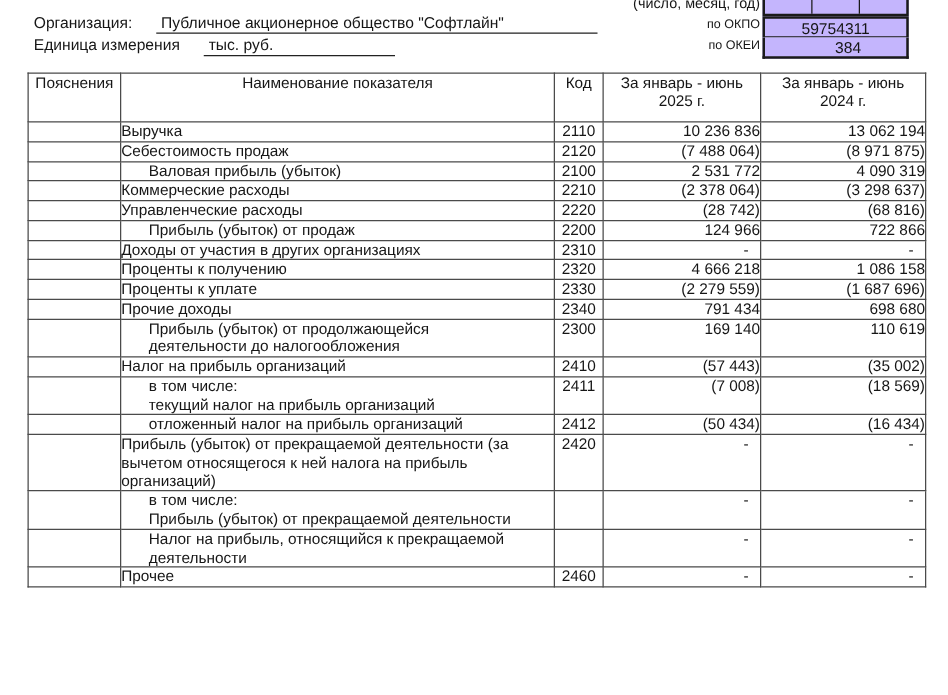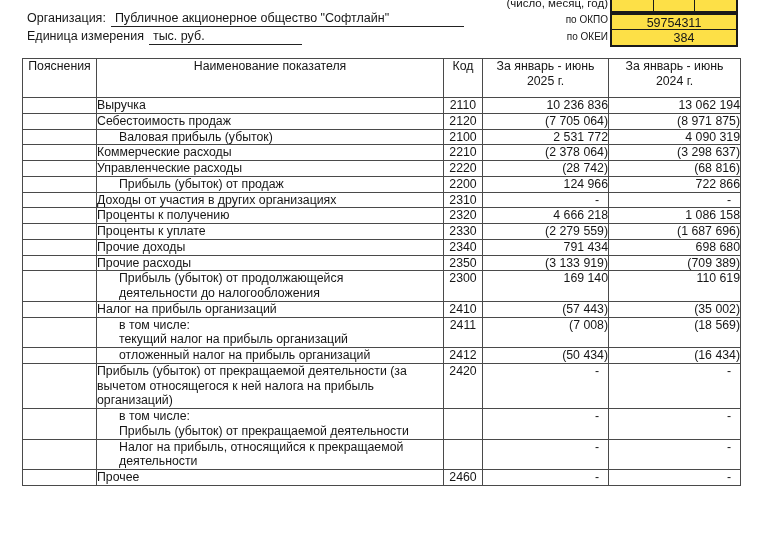--- a/index.html
+++ b/index.html
@@ -19,44 +19,44 @@
 
   .meta-row{position:absolute;white-space:nowrap;font-size:12.5px;}
   #org-row{left:27px;top:11px;}
   #unit-row{left:27px;top:29px;}
 
   .meta-label{display:inline-block;}
   .meta-value{
     display:inline-block;
     border-bottom:1px solid #222;
     padding:0 4px 1px 4px;
-    margin-left:5px;
+    margin-left:19px;
   }
   #org-value{min-width:345px;}
   #unit-value{min-width:145px;}
 
   
   .code-label{
     position:absolute;
     font-size:10px;
     text-align:right;
     white-space:nowrap;
   }
   #date-hint{left:470px;top:-3px;width:138px;font-size:11.5px;}
   #okpo-label{left:470px;top:14px;width:138px;}
   #okei-label{left:470px;top:31px;width:138px;}
 
   
   .codebox{
     position:absolute;
     left:610px;
-    width:128px;
+    width:117px;
     border:2px solid #1a1a1a;
     box-sizing:border-box;
-    background:#fde047;
+    background:#c4b5fd;
   }
   #date-box{
     top:-13px;height:26px;
     display:flex;
   }
   #date-box .dcell{
     flex:1;border-right:1.5px solid #1a1a1a;
   }
   #date-box .dcell:last-child{border-right:none;}
 
@@ -193,21 +193,21 @@
           <td class="cell-code">2110</td>
           <td class="cell-num">10 236 836</td>
           <td class="cell-num">13 062 194</td>
         </tr>
         <tr>
           <td class="cell-expl"></td>
           <td class="cell-name">
             <span class="nmline">Себестоимость продаж</span>
           </td>
           <td class="cell-code">2120</td>
-          <td class="cell-num">(7 705 064)</td>
+          <td class="cell-num">(7 488 064)</td>
           <td class="cell-num">(8 971 875)</td>
         </tr>
         <tr>
           <td class="cell-expl"></td>
           <td class="cell-name ind">
             <span class="nmline">Валовая прибыль (убыток)</span>
           </td>
           <td class="cell-code">2100</td>
           <td class="cell-num">2 531 772</td>
           <td class="cell-num">4 090 319</td>
@@ -270,29 +270,20 @@
           <td class="cell-expl"></td>
           <td class="cell-name">
             <span class="nmline">Прочие доходы</span>
           </td>
           <td class="cell-code">2340</td>
           <td class="cell-num">791 434</td>
           <td class="cell-num">698 680</td>
         </tr>
         <tr>
           <td class="cell-expl"></td>
-          <td class="cell-name">
-            <span class="nmline">Прочие расходы</span>
-          </td>
-          <td class="cell-code">2350</td>
-          <td class="cell-num">(3 133 919)</td>
-          <td class="cell-num">(709 389)</td>
-        </tr>
-        <tr>
-          <td class="cell-expl"></td>
           <td class="cell-name ind">
             <span class="nmline">Прибыль (убыток) от продолжающейся</span>
             <span class="nmline">деятельности до налогообложения</span>
           </td>
           <td class="cell-code">2300</td>
           <td class="cell-num">169 140</td>
           <td class="cell-num">110 619</td>
         </tr>
         <tr>
           <td class="cell-expl"></td>

